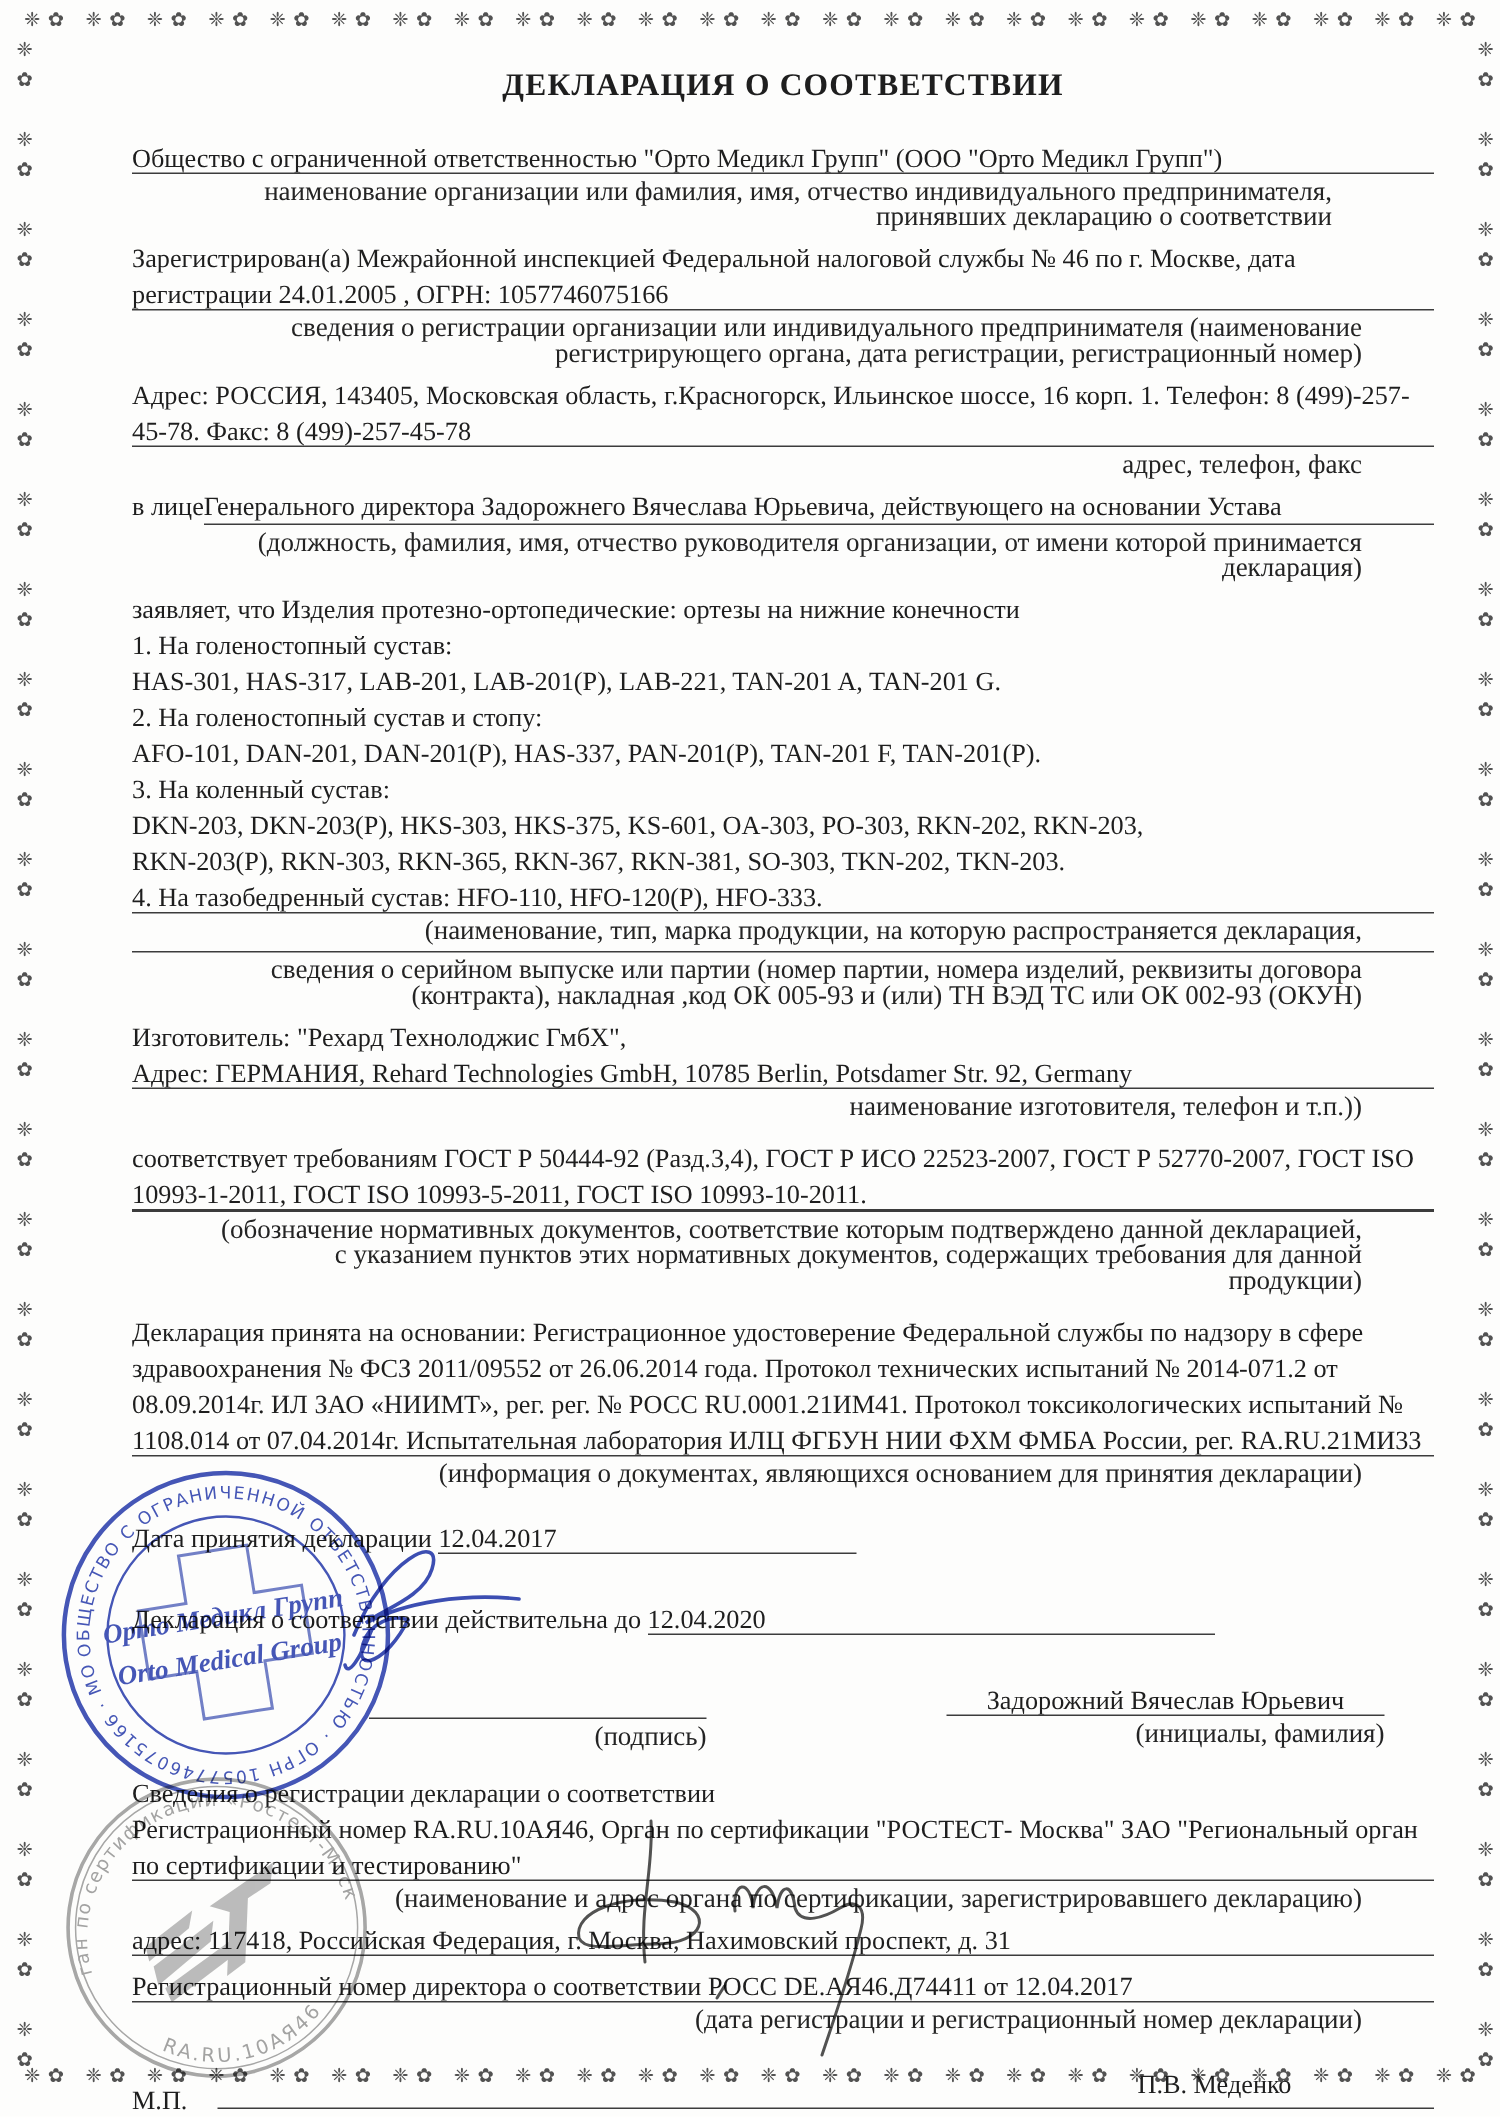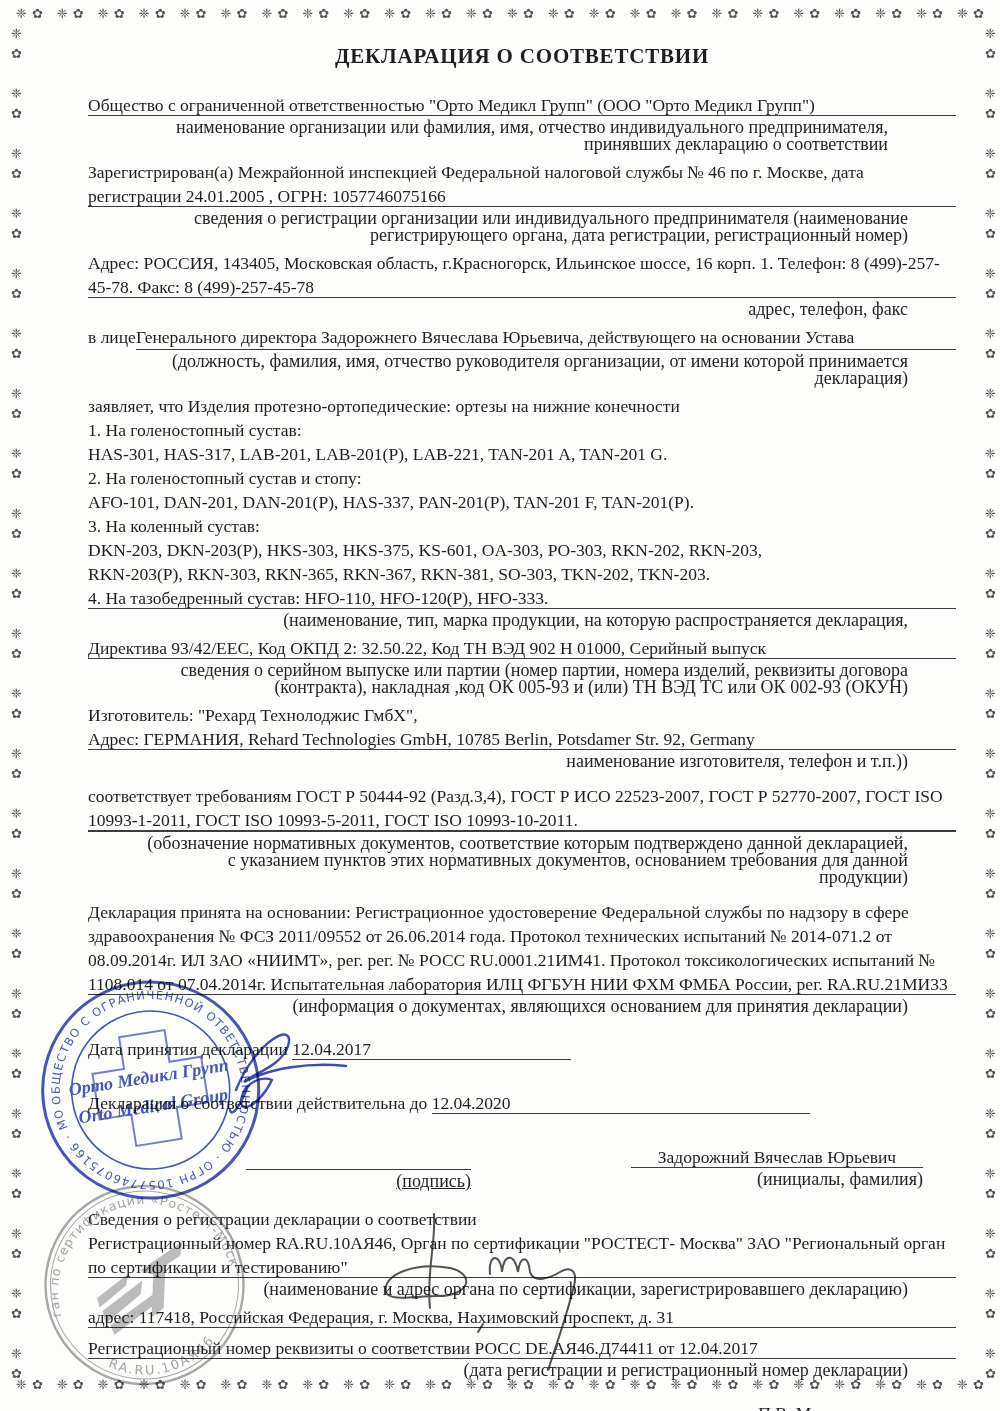--- a/index.html
+++ b/index.html
@@ -26,21 +26,21 @@
   .caption{
     font-size:18px;line-height:17px;text-align:right;color:#242424;
     margin:3px auto 7px;max-width:772px;
   }
   .uv{border-bottom:1.5px solid #3c3c3c;}
   .flexline{display:flex;align-items:baseline;}
   .flexline .grow{flex:1;border-bottom:1.5px solid #3c3c3c;} .mb10{margin-bottom:10px;} .mt14{margin-top:14px;font-family:Liberation Serif, serif;}
   .bold{font-weight:normal;}
   
   .sigrow{display:flex;margin:30px 0 6px 0;}
-  .sigrow .col-l{width:225px;margin-left:158px;text-decoration:underline;}
+  .sigrow .col-l{width:225px;margin-left:158px;}
   .sigrow .col-r{width:292px;margin-left:160px;text-align:center;}
   .sig-space{height:26px;}
   
   .mprow{display:flex;align-items:baseline;margin-top:26px;}
   .mprow .mp-line{flex:1;margin-left:20px;border-bottom:1.5px solid #3c3c3c;position:relative;height:24px;}
   .mprow .head-name{position:absolute;right:95px;top:-4px;font-size:17.5px;margin-left:20px;}
   
   .overlay{position:absolute;mix-blend-mode:multiply;pointer-events:none;}
   #stamp-blue{left:36px;top:975px;transform:rotate(-9deg);opacity:.88;}
   #stamp-gray{left:40px;top:1180px;transform:rotate(-14deg);opacity:.78;}
@@ -82,32 +82,31 @@
   <div class="t">HAS-301, HAS-317, LAB-201, LAB-201(P), LAB-221, TAN-201 A, TAN-201 G.</div>
   <div class="t">2. На голеностопный сустав и стопу:</div>
   <div class="t">AFO-101, DAN-201, DAN-201(P), HAS-337, PAN-201(P), TAN-201 F, TAN-201(P).</div>
   <div class="t">3. На коленный сустав:</div>
   <div class="t">DKN-203, DKN-203(P), HKS-303, HKS-375, KS-601, OA-303, PO-303, RKN-202, RKN-203,</div>
   <div class="t">RKN-203(P), RKN-303, RKN-365, RKN-367, RKN-381, SO-303, TKN-202, TKN-203.</div>
   <div class="t">4. На тазобедренный сустав: HFO-110, HFO-120(P), HFO-333.</div>
   <div class="rule"></div>
   <div class="caption">(наименование, тип, марка продукции, на которую распространяется декларация,</div>
 
-  <div class="t">Директива 93/42/ЕЕС, Код ОКПД 2:  32.50.22, Код ТН ВЭД 902 Н 01000, Серийный выпуск</div>
   <div class="rule"></div>
   <div class="caption">сведения о серийном выпуске или партии (номер партии, номера изделий, реквизиты договора (контракта), накладная ,код ОК 005-93 и (или) ТН ВЭД ТС или ОК 002-93 (ОКУН)</div>
 
   <div class="t">Изготовитель: "Рехард Технолоджис ГмбХ",</div>
   <div class="t">Адрес: ГЕРМАНИЯ, Rehard Technologies GmbH, 10785 Berlin, Potsdamer Str. 92, Germany</div>
   <div class="rule"></div>
   <div class="caption">наименование изготовителя, телефон и т.п.))</div>
 
   <div class="t mt14">соответствует требованиям ГОСТ Р 50444-92 (Разд.3,4), ГОСТ Р ИСО 22523-2007, ГОСТ Р 52770-2007, ГОСТ  ISO 10993-1-2011, ГОСТ  ISO 10993-5-2011, ГОСТ  ISO 10993-10-2011.</div>
   <div class="rule" style="border-bottom-width:2px"></div>
-  <div class="caption">(обозначение нормативных документов, соответствие которым подтверждено данной декларацией, с указанием пунктов этих нормативных документов, основанием требования для данной продукции)</div>
+  <div class="caption">(обозначение нормативных документов, соответствие которым подтверждено данной декларацией, с указанием пунктов этих нормативных документов, содержащих требования для данной продукции)</div>
 
   <div class="t mt14">Декларация принята на основании: Регистрационное удостоверение Федеральной службы по надзору в сфере здравоохранения № ФСЗ 2011/09552 от 26.06.2014 года. Протокол  технических испытаний № 2014-071.2 от 08.09.2014г. ИЛ ЗАО «НИИМТ», рег. рег. № РОСС RU.0001.21ИМ41. Протокол токсикологических испытаний № 1108.014 от 07.04.2014г. Испытательная лаборатория ИЛЦ ФГБУН НИИ ФХМ ФМБА России, рег. RA.RU.21МИ33</div>
   <div class="rule"></div>
   <div class="caption mb10">(информация о документах, являющихся основанием для принятия декларации)</div>
 
   <div class="t" style="margin-top:22px">
     <span>Дата принятия декларации </span><span class="uv" style="padding-right:200px">12.04.2017</span>
   </div>
 
   <div class="t" style="margin-top:30px">
@@ -129,21 +128,21 @@
 
   <div class="t" style="margin-top:10px">Сведения о регистрации декларации о соответствии</div>
   <div class="t">Регистрационный номер RA.RU.10АЯ46, Орган по сертификации "РОСТЕСТ- Москва" ЗАО "Региональный орган по сертификации и тестированию"</div>
   <div class="rule"></div>
   <div class="caption">(наименование и адрес органа по сертификации, зарегистрировавшего декларацию)</div>
 
   <div class="t">адрес: 117418, Российская Федерация, г. Москва, Нахимовский проспект, д. 31</div>
   <div class="rule"></div>
 
   <div class="t" style="margin-top:8px">
-    <span>Регистрационный номер реквизиты о соответствии </span><span class="bold">РОСС DE.АЯ46.Д74411 от 12.04.2017</span>
+    <span>Регистрационный номер директора о соответствии </span><span class="bold">РОСС DE.АЯ46.Д74411 от 12.04.2017</span>
   </div>
   <div class="rule"></div>
   <div class="caption">(дата регистрации и регистрационный номер декларации)</div>
 
   <div class="mprow t">
     <span>М.П.</span>
     <span class="mp-line">
       <span class="head-name">П.В. Меденко</span>
     </span>
   </div>

